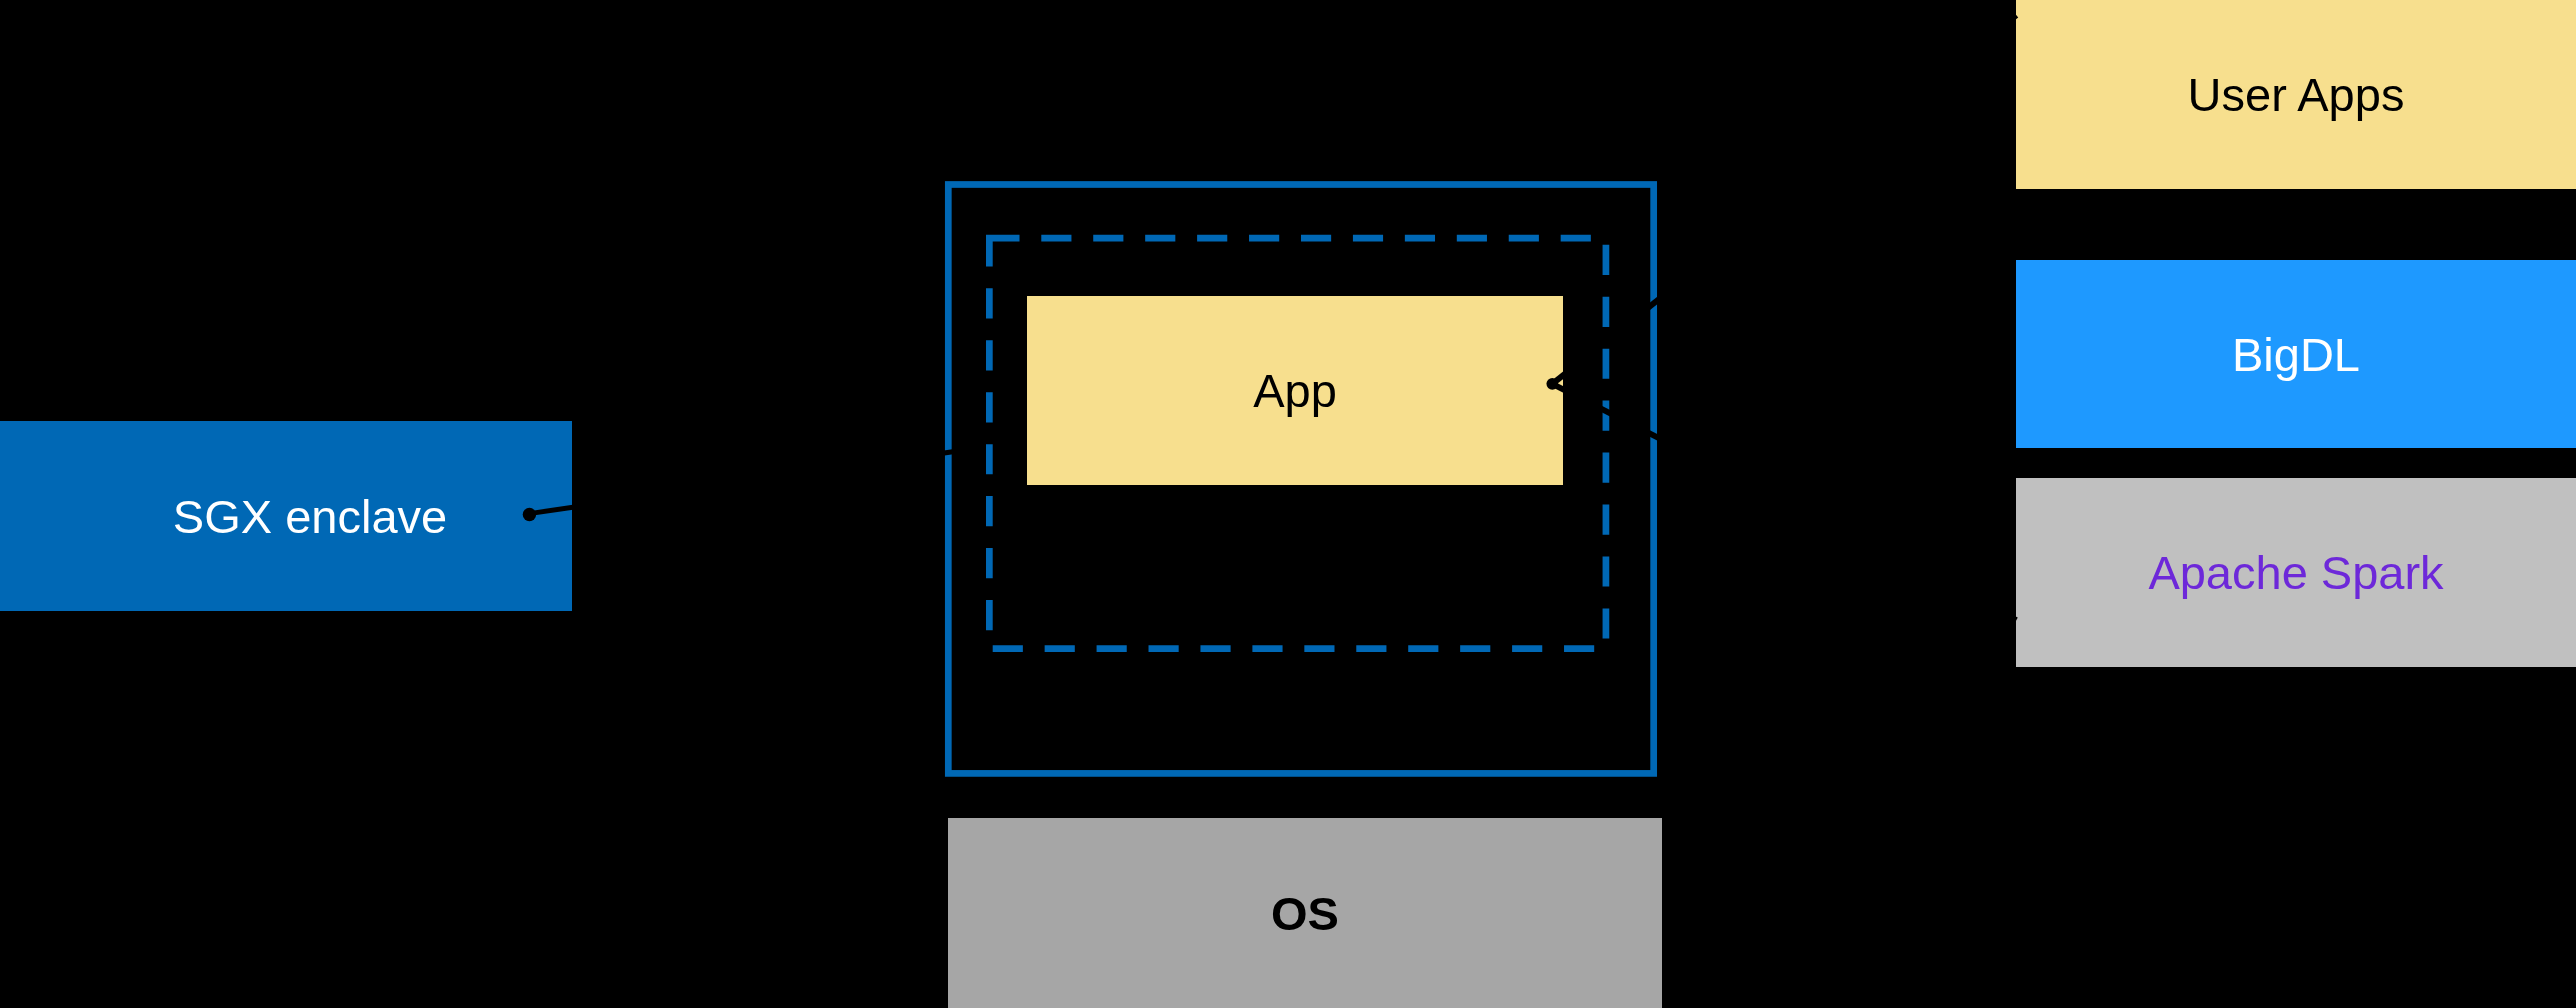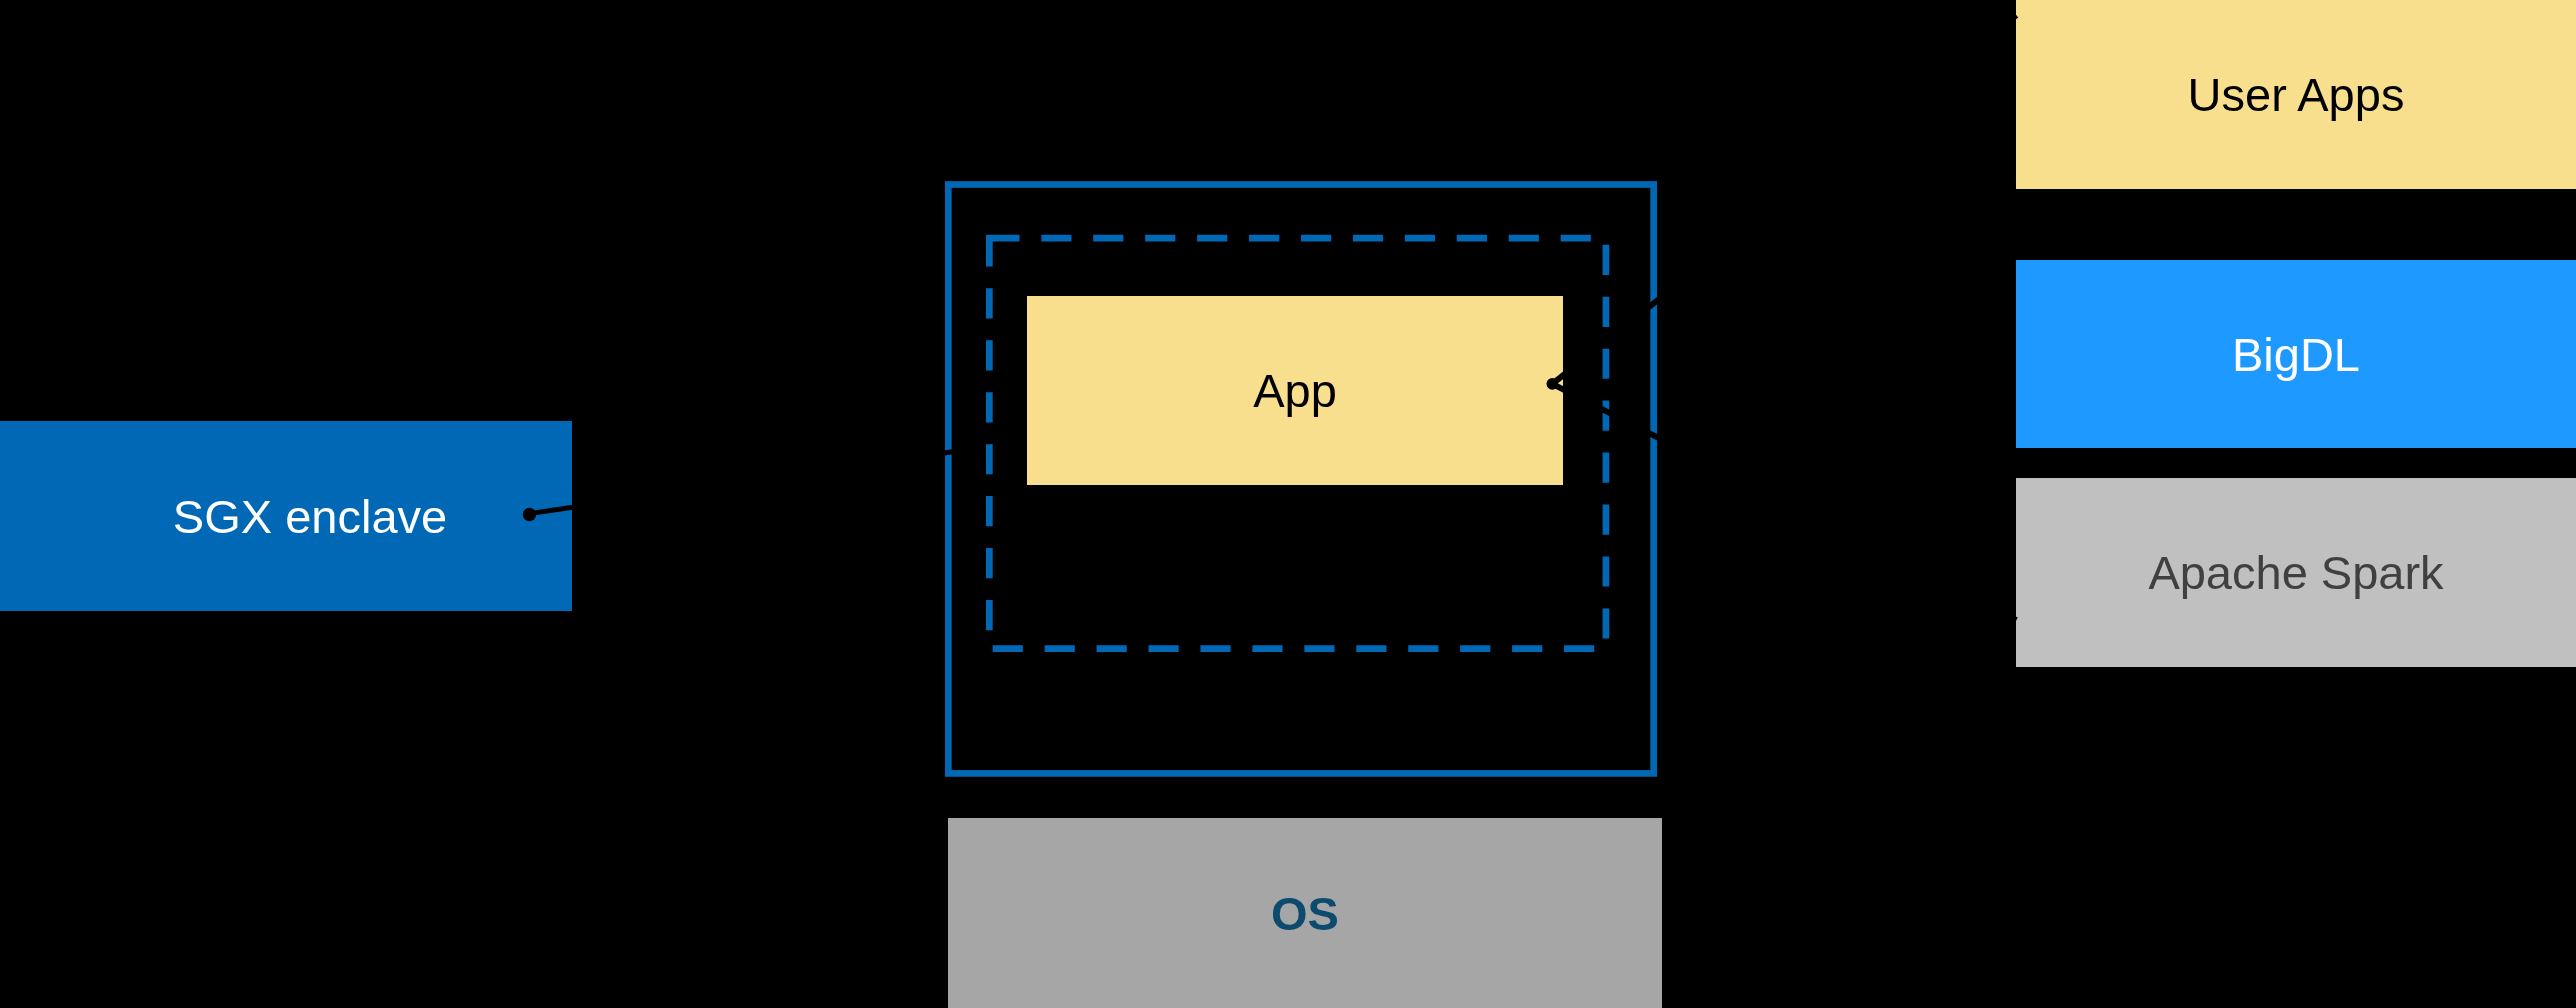--- a/index.html
+++ b/index.html
@@ -21,22 +21,22 @@
     display: flex;
     align-items: center;
     justify-content: center;
     font-size: 47px;
     line-height: 1;
     white-space: nowrap;
   }
   .blue   { background: #0068B5; color: #FFFFFF; padding-left: 48px; }
   .yellow { background: #F7DF8E; color: #000000; }
   .brightblue { background: #1E99FF; color: #FFFFFF; }
-  .graylight { background: #C0C0C0; color: #404040; }
-  .graymed   { background: #A6A6A6; color: #0c4a6e; font-weight: bold; }
+  .graylight { background: #C0C0C0; color: #6d28d9; }
+  .graymed   { background: #A6A6A6; color: #000000; font-weight: bold; }
 
   .box-sgx   { left: 0px;    top: 421px; width: 524px; height: 190px; }
   .box-app   { left: 1027px; top: 296px; width: 536px; height: 189px; }
   .box-libos { left: 1037px; top: 545px; width: 524px; height: 189px; }
   .box-os    { left: 948px; top: 818px; width: 714px; height: 190px; }
   .box-userapps { left: 2016px; top: 0px;   width: 560px; height: 189px; }
   .box-bigdl    { left: 2016px; top: 227px; width: 560px; height: 188px; margin-top: 33px; }
   .box-spark    { left: 2016px; top: 478px; width: 560px; height: 189px; }
 
   svg { display: block; }

